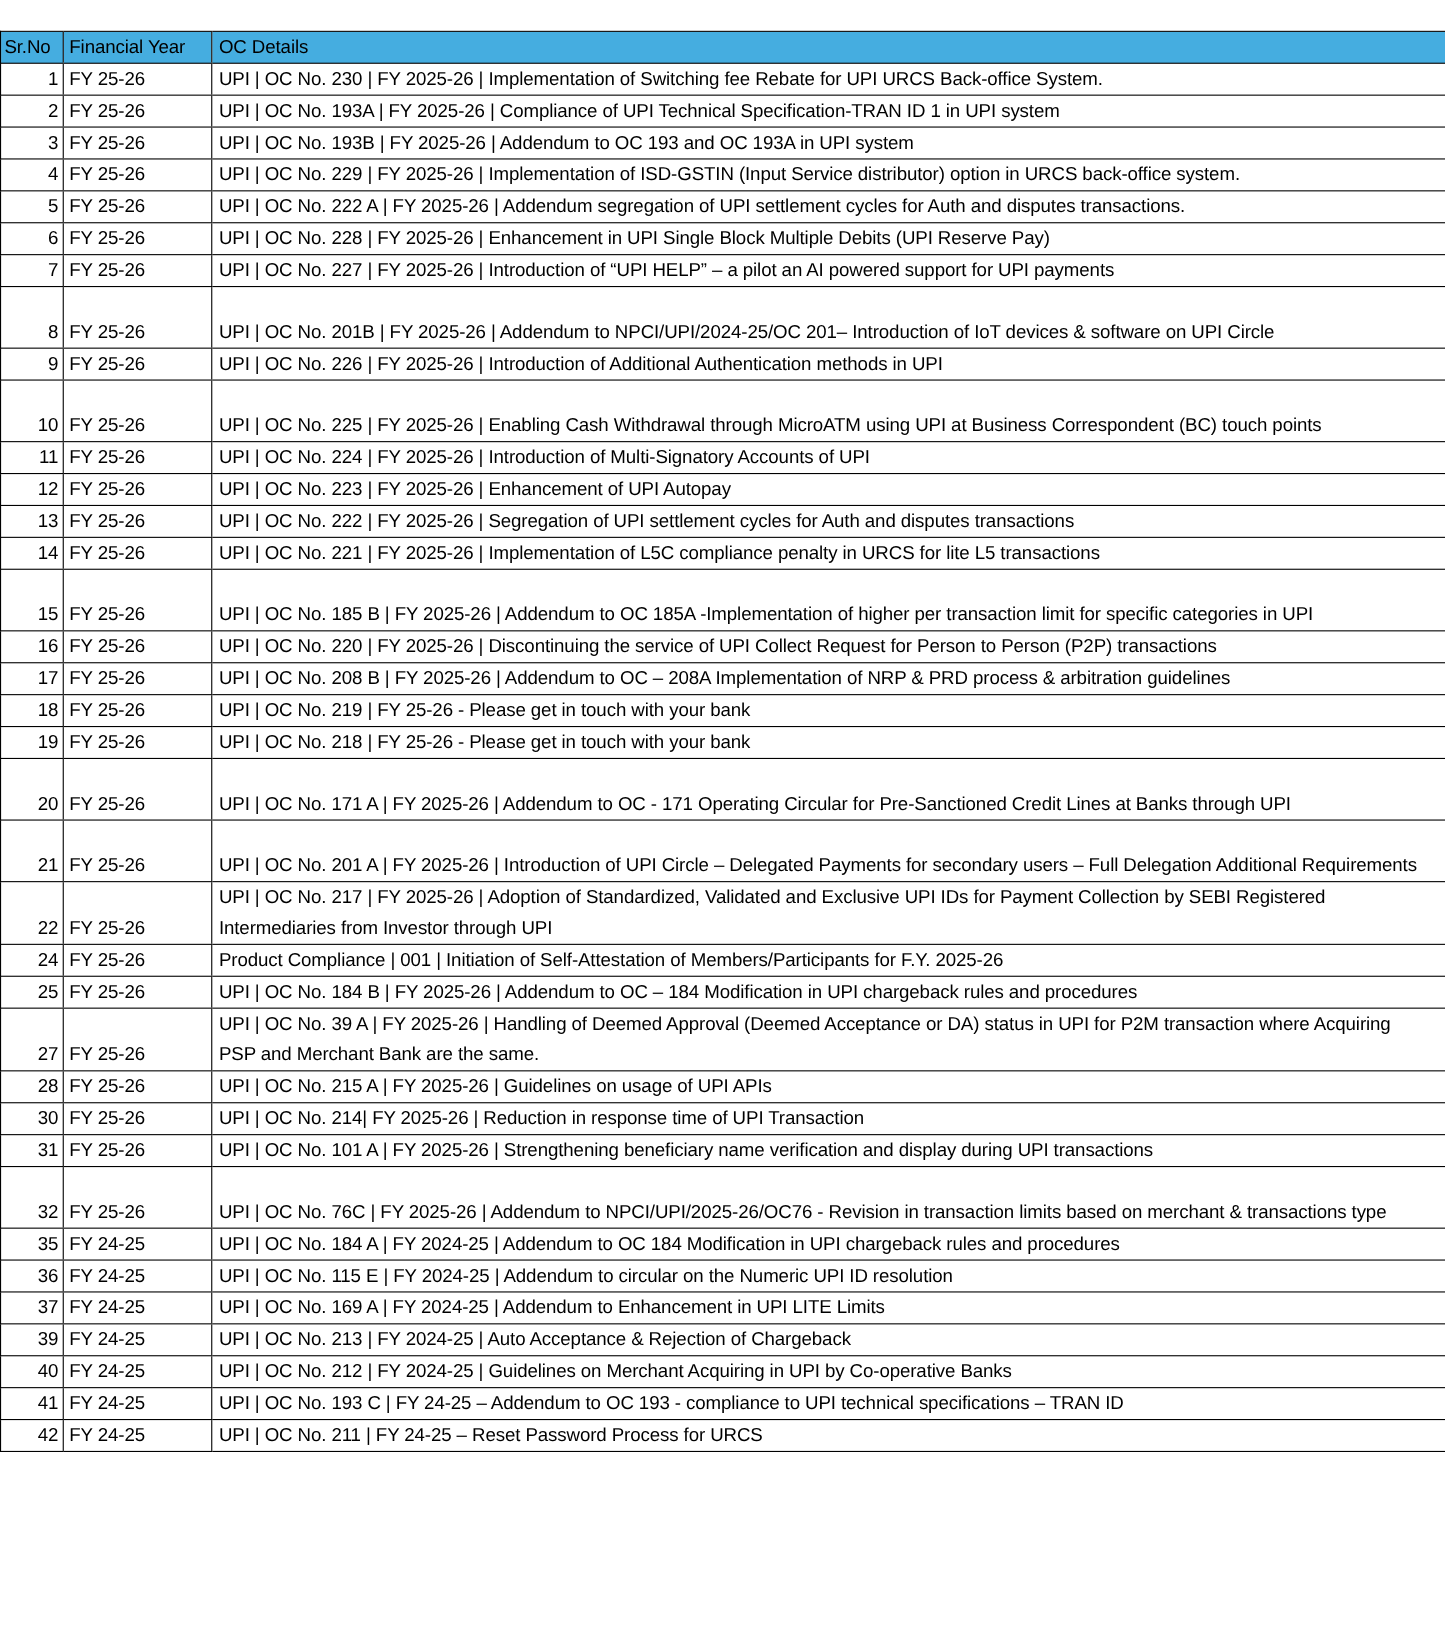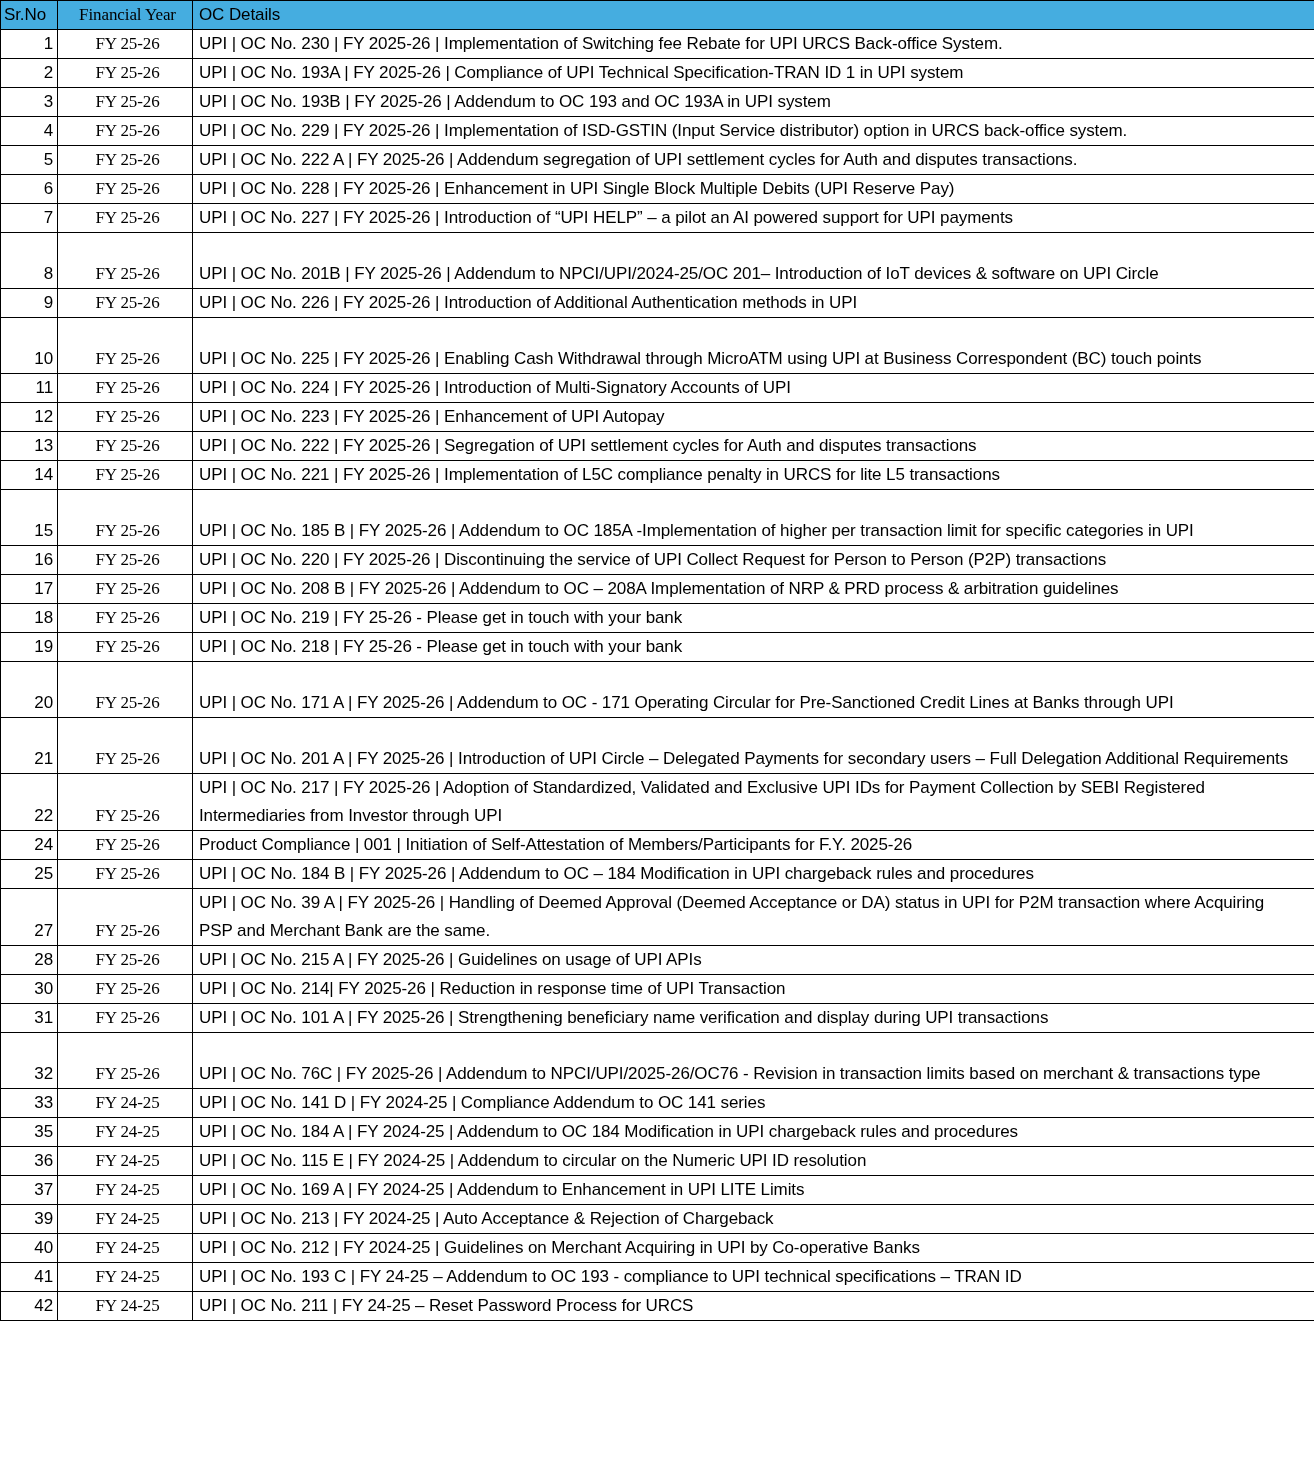--- a/index.html
+++ b/index.html
@@ -11,20 +11,21 @@
     width: 1314px;
     font-family: "Liberation Sans", sans-serif;
     color: #000000;
   }
   table {
     width: 1314px;
     table-layout: fixed;
     border-collapse: collapse;
     font-size: 17px;
     letter-spacing: -0.1px;
+    margin-top: 28px;
   }
   col.c-sr { width: 57px; }
   col.c-fy { width: 135px; }
   col.c-details { width: 1122px; }
 
   th, td {
     border-top: 1.5px solid #000000;
     border-bottom: 1.5px solid #000000;
     border-left: 1.5px solid #000000;
     vertical-align: bottom;
@@ -37,21 +38,21 @@
   th:first-child, td:first-child { border-left: 1.5px solid #000000; }
   th:last-child, td:last-child { border-right: none; }
 
   thead tr { height: 28px; }
   thead th { text-align: left; }
 
   tbody tr { height: 28px; }
   tbody tr.tall { height: 56px; }
 
   .col-sr  { text-align: right; padding-right: 4px; }
-  .col-fy  { text-align: center;  padding-left: 5px; font-family: Liberation Serif, serif; }
+  .col-fy  { text-align: left;  padding-left: 5px; }
   .col-details { text-align: left; padding-left: 6px; padding-right: 14px; }
 
   th.col-sr { text-align: left; padding-left: 3px; padding-right: 0; }
 </style>
 </head>
 <body>
 
 <table>
   <colgroup>
     <col class="c-sr">
@@ -205,25 +206,20 @@
         <td class="col-sr">31</td>
         <td class="col-fy">FY 25-26</td>
         <td class="col-details">UPI | OC No. 101 A | FY 2025-26 | Strengthening beneficiary name verification and display during UPI transactions</td>
       </tr>
       <tr class="tall">
         <td class="col-sr">32</td>
         <td class="col-fy">FY 25-26</td>
         <td class="col-details">UPI | OC No. 76C | FY 2025-26 | Addendum to NPCI/UPI/2025-26/OC76 - Revision in transaction limits based on merchant &amp; transactions type</td>
       </tr>
       <tr>
-        <td class="col-sr">33</td>
-        <td class="col-fy">FY 24-25</td>
-        <td class="col-details">UPI | OC No. 141 D | FY 2024-25 | Compliance Addendum to OC 141 series</td>
-      </tr>
-      <tr>
         <td class="col-sr">35</td>
         <td class="col-fy">FY 24-25</td>
         <td class="col-details">UPI | OC No. 184 A | FY 2024-25 | Addendum to OC 184 Modification in UPI chargeback rules and procedures</td>
       </tr>
       <tr>
         <td class="col-sr">36</td>
         <td class="col-fy">FY 24-25</td>
         <td class="col-details">UPI | OC No. 115 E | FY 2024-25 | Addendum to circular on the Numeric UPI ID resolution</td>
       </tr>
       <tr>

